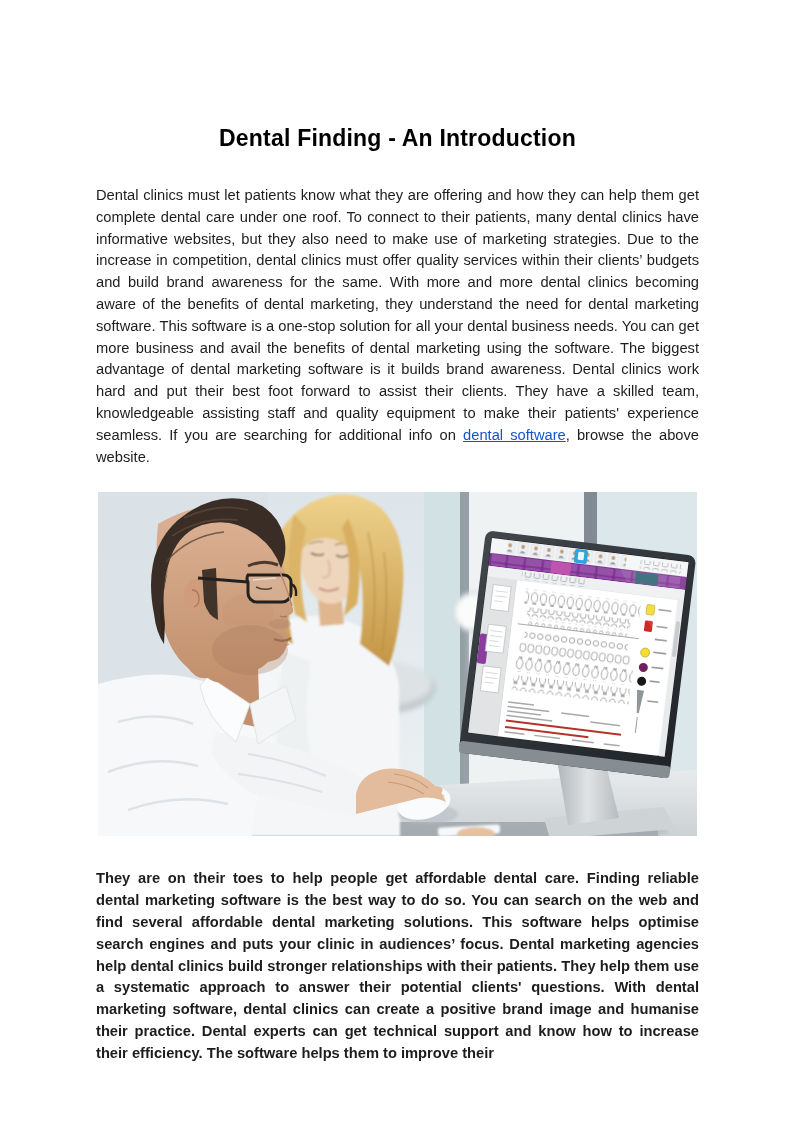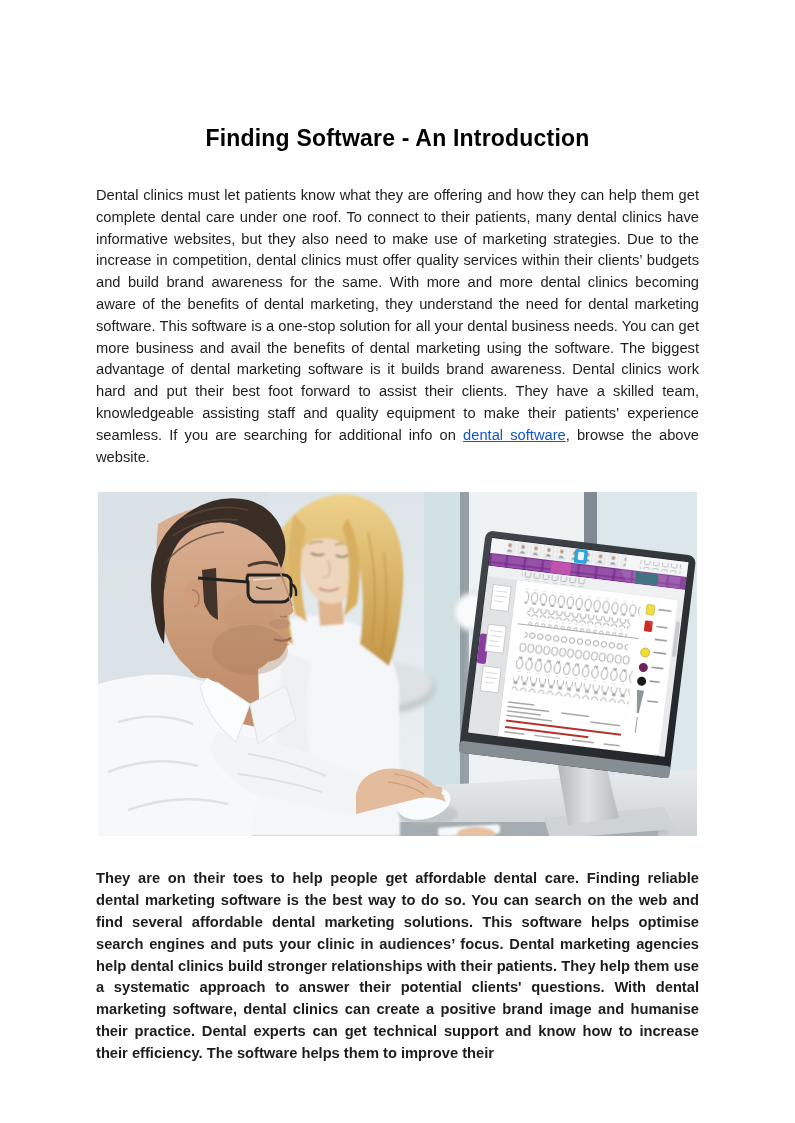--- a/index.html
+++ b/index.html
@@ -20,21 +20,21 @@
   .par2 { margin-top:32px;font-weight:bold; }
   a.doc-link { color:#1155cc; text-decoration:underline; cursor:pointer; }
   figure.photo-fig { margin:24px 0 0 2px; width:599px; height:344px; line-height:0; }
   figure.photo-fig svg { display:block; }
 </style>
 </head>
 <body>
 
 <div class="page">
   <div class="content">
-    <h1 class="doc-title">Finding Software - An Introduction</h1>
+    <h1 class="doc-title">Dental Finding - An Introduction</h1>
 
     <p class="body-par par1"><span>Dental clinics must let patients know what they are offering and how they can help them get complete dental care under one roof. To connect to their patients, many dental clinics have informative websites, but they also need to make use of marketing strategies. Due to the increase in competition, dental clinics must offer quality services within their clients’ budgets and build brand awareness for the same. With more and more dental clinics becoming aware of the benefits of dental marketing, they understand the need for dental marketing software. This software is a one-stop solution for all your dental business needs. You can get more business and avail the benefits of dental marketing using the software. The biggest advantage of dental marketing software is it builds brand awareness. Dental clinics work hard and put their best foot forward to assist their clients. They have a skilled team, knowledgeable assisting staff and quality equipment to make their patients' experience seamless. If you are searching for additional info on </span><a class="doc-link">dental software</a><span>, browse the above website.</span></p>
 
     <figure class="photo-fig">
       <svg viewBox="0 0 599 344" width="599" height="344">
         <defs>
           <linearGradient id="bgL" x1="0" y1="0" x2="0" y2="1">
             <stop offset="0" stop-color="#dde5ea"></stop>
               <stop offset="1" stop-color="#edf1f3"></stop>
           </linearGradient>

